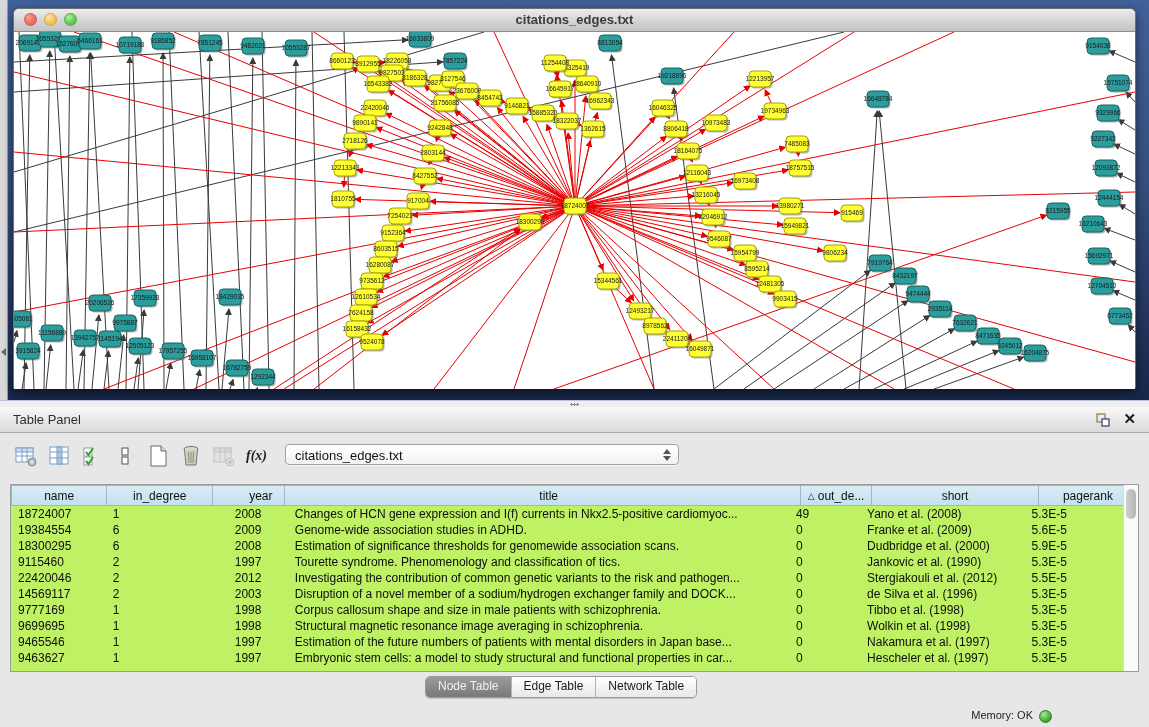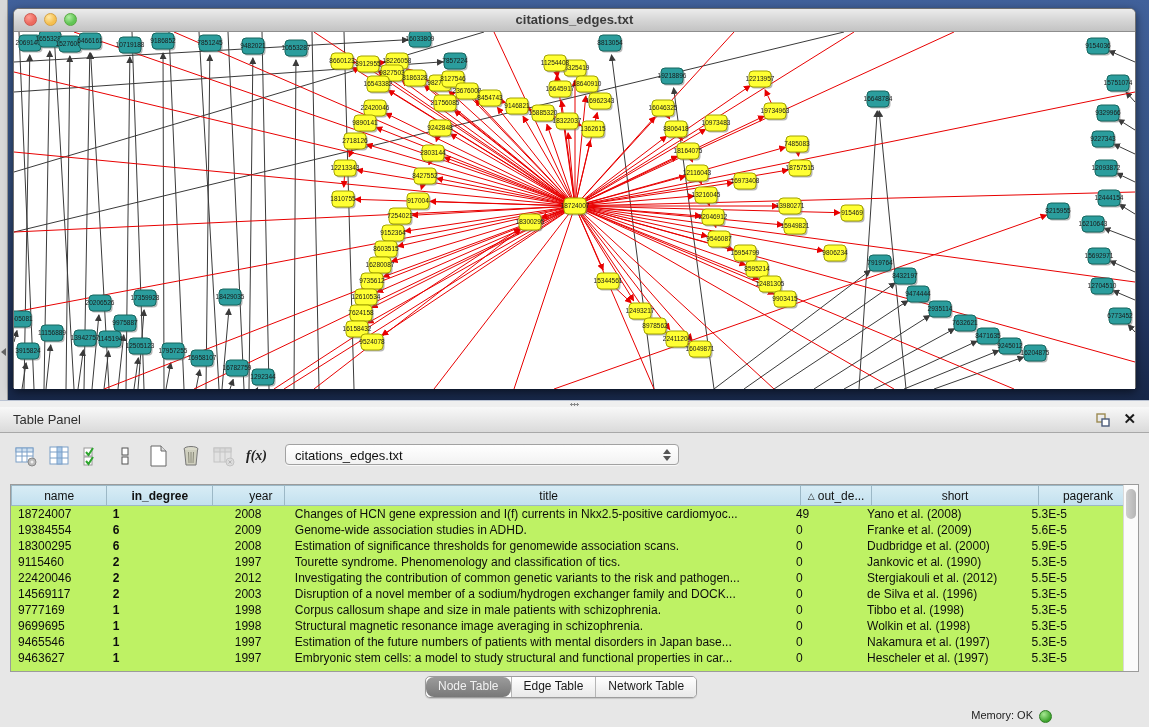--- a/index.html
+++ b/index.html
@@ -52,29 +52,29 @@
   
   #table-box{position:absolute;left:10px;top:51px;width:1129px;height:188px;background:#bef264;border:1px solid #9b9b9b;box-sizing:border-box;}
   #thead{display:flex;height:21px;}
   .th{box-sizing:border-box;background:linear-gradient(180deg,#d8ecf5,#c3e1ef);border:1px solid #9cb8c6;margin-left:-1px;
     font-size:12px;color:#111;display:flex;align-items:center;justify-content:center;white-space:nowrap;overflow:hidden;}
   .th:first-child{margin-left:0;}
   .th .sort{font-size:9px;margin-right:3px;color:#222;}
   #tbody{position:absolute;left:0;top:21px;right:15px;bottom:0;overflow:hidden;}
   .tr{display:flex;height:16px;}
   .td{box-sizing:border-box;padding:1px 0 0 7px;font-size:12px;color:#0d0d0d;white-space:nowrap;overflow:hidden;}
-  .c0{width:100px;}.c1{width:111px;font-weight:bold;}.c2{width:75px;padding-left:24px;}.c3{width:536px;padding-left:12px;}.c4{width:75px;}.c5{width:174px;}.c6{width:104px;}
+  .c0{width:100px;}.c1{width:111px;}.c2{width:75px;padding-left:24px;}.c3{width:536px;padding-left:12px;}.c4{width:75px;}.c5{width:174px;}.c6{width:104px;}
   #vscroll{position:absolute;right:0;top:0;width:15px;bottom:0;background:#fbfbfb;border-left:1px solid #d9d9d9;box-sizing:border-box;}
   #vthumb{position:absolute;left:2px;top:4px;width:10px;height:30px;background:linear-gradient(90deg,#cfcfcf,#b5b5b5);border-radius:6px;}
 
   
   #tabs{position:absolute;left:425px;top:243px;height:20px;display:inline-flex;border:1px solid #9c9c9c;border-radius:5px;overflow:hidden;background:#fff;box-shadow:0 1px 1px rgba(0,0,0,.15);}
   .tab{padding:2px 12px 0 12px;font-size:12px;color:#1a1a1a;background:linear-gradient(180deg,#ffffff,#e8e8e8);border-left:1px solid #b5b5b5;box-sizing:border-box;}
   .tab:first-child{border-left:none;}
-  .tab.active{background:linear-gradient(180deg,#9c9c9c,#787878);color:#f1f1f1;border-radius:8px;}
+  .tab.active{background:linear-gradient(180deg,#9c9c9c,#787878);color:#f1f1f1;}
 
   
   #statusbar{position:absolute;left:0;bottom:0;width:1064px;height:24px;}
   #mem-label{position:absolute;right:31px;bottom:6px;font-size:11px;color:#222;}
   #mem-dot{position:absolute;right:12px;bottom:4px;width:13px;height:13px;border-radius:50%;
     background:radial-gradient(circle at 35% 30%,#a6e892,#3da32c 70%);border:1px solid #2e7d24;box-sizing:border-box;}
 </style>
 </head>
 <body>
 

